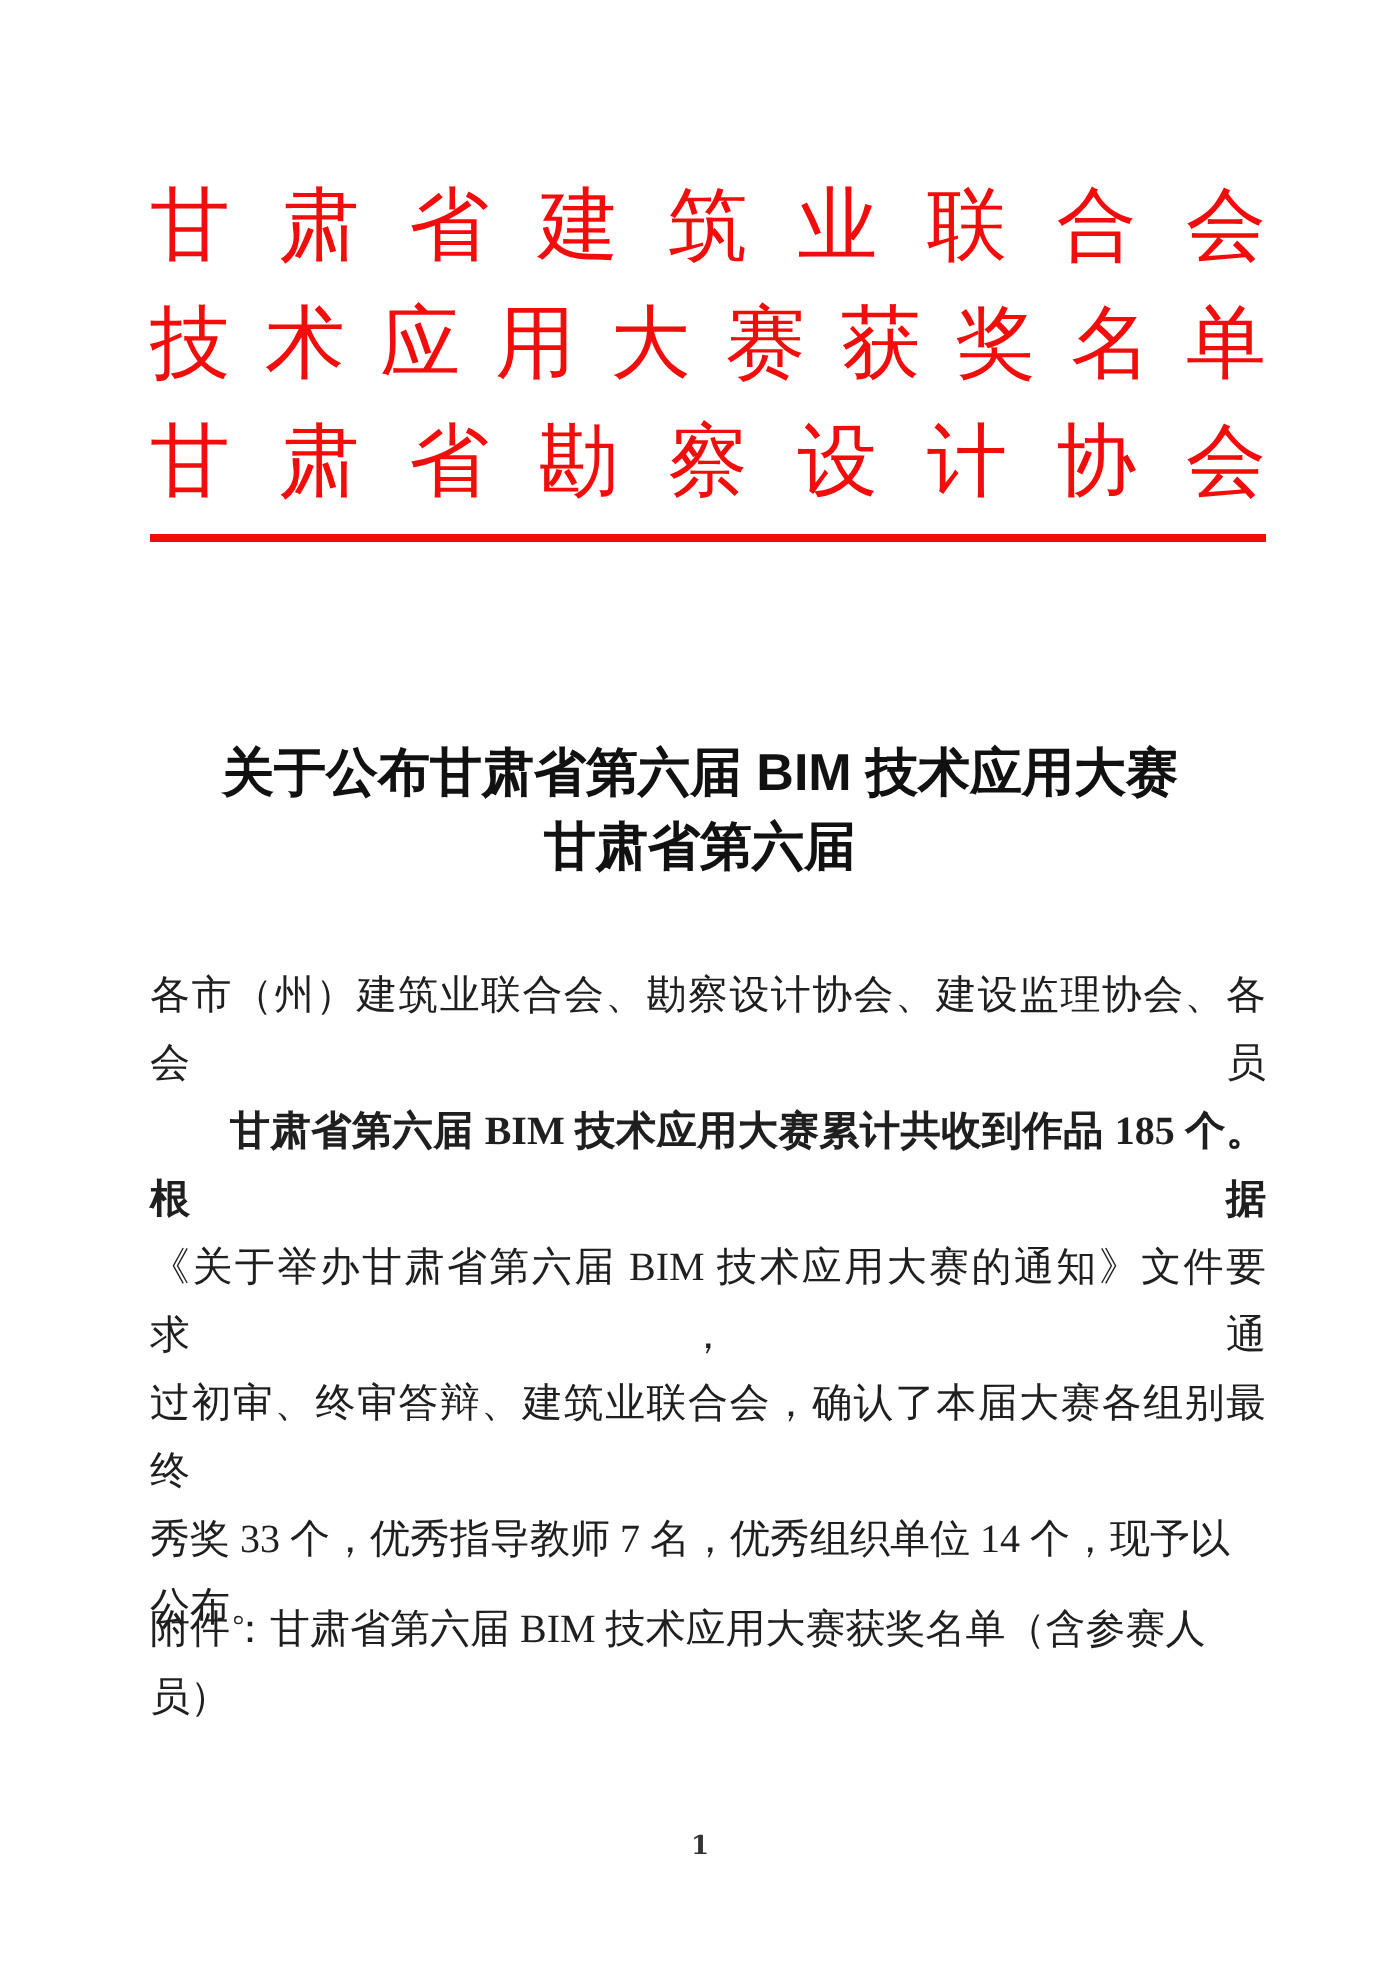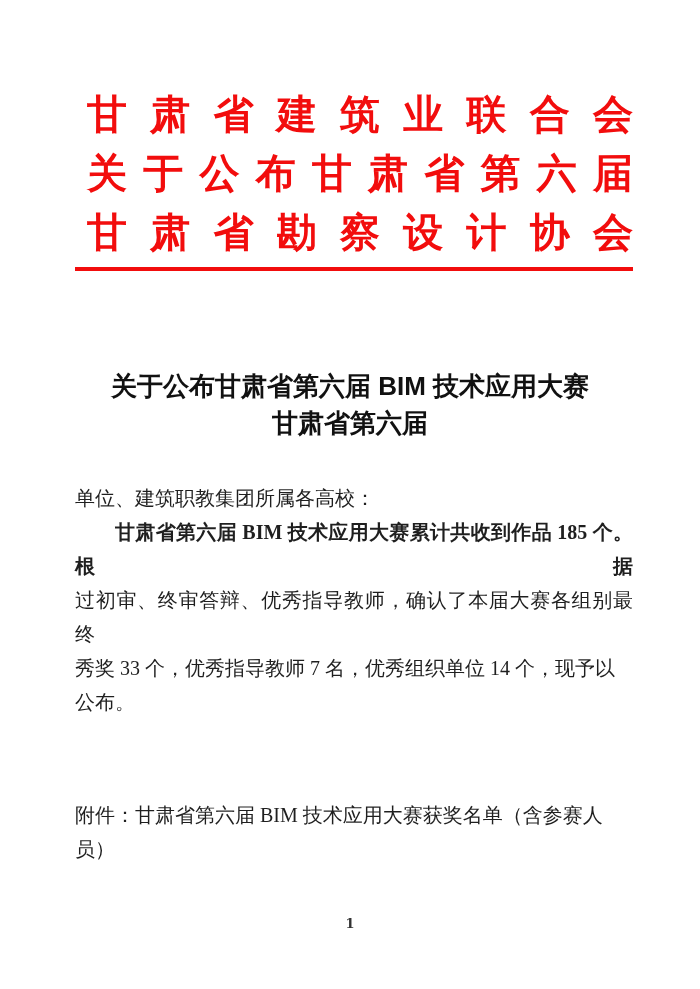--- a/index.html
+++ b/index.html
@@ -22,22 +22,21 @@
     width: 558px;
   }
   .org-line {
     font-family: "DejaVu Serif", "Liberation Serif", serif;
     font-size: 40px;
     line-height: 59px;
     color: var(--red);
     text-align: justify;
     text-align-last: justify;
     text-justify: inter-character;
-    font-weight: 700;
-    margin-left: 12px;
+    font-weight: 400;
   }
   .red-rule {
     height: 4px;
     background: var(--red);
     margin-top: 6px;
   }
   
   .doc-title {
     position: absolute;
     top: 368px;
@@ -91,34 +90,35 @@
     font-family: "DejaVu Serif", "Liberation Serif", serif;
   }
 </style>
 </head>
 <body>
 
 <div class="page">
 
   <header class="letterhead">
     <div class="org-line">甘肃省建筑业联合会</div>
-    <div class="org-line">关于公布甘肃省第六届</div>
+    <div class="org-line">技术应用大赛获奖名单</div>
     <div class="org-line">甘肃省勘察设计协会</div>
     <div class="red-rule"></div>
   </header>
 
   <h1 class="doc-title">
     <span class="t-line">关于公布甘肃省第六届 BIM 技术应用大赛</span>
     <span class="t-line">甘肃省第六届</span>
   </h1>
 
   <div class="body-text">
-    <p class="line">单位、建筑职教集团所属各高校：</p>
+    <p class="line just">各市（州）建筑业联合会、勘察设计协会、建设监理协会、各会员</p>
     <p class="line just indent">甘肃省第六届 BIM 技术应用大赛累计共收到作品 185 个。根据</p>
-    <p class="line just">过初审、终审答辩、优秀指导教师，确认了本届大赛各组别最终</p>
+    <p class="line just">《关于举办甘肃省第六届 BIM 技术应用大赛的通知》文件要求，通</p>
+    <p class="line just">过初审、终审答辩、建筑业联合会，确认了本届大赛各组别最终</p>
     <p class="line">秀奖 33 个，优秀指导教师 7 名，优秀组织单位 14 个，现予以公布。</p>
   </div>
 
   <p class="attachment">附件：甘肃省第六届 BIM 技术应用大赛获奖名单（含参赛人员）</p>
 
   <div class="page-num">1</div>
 
 </div>
 
 </body></html>

